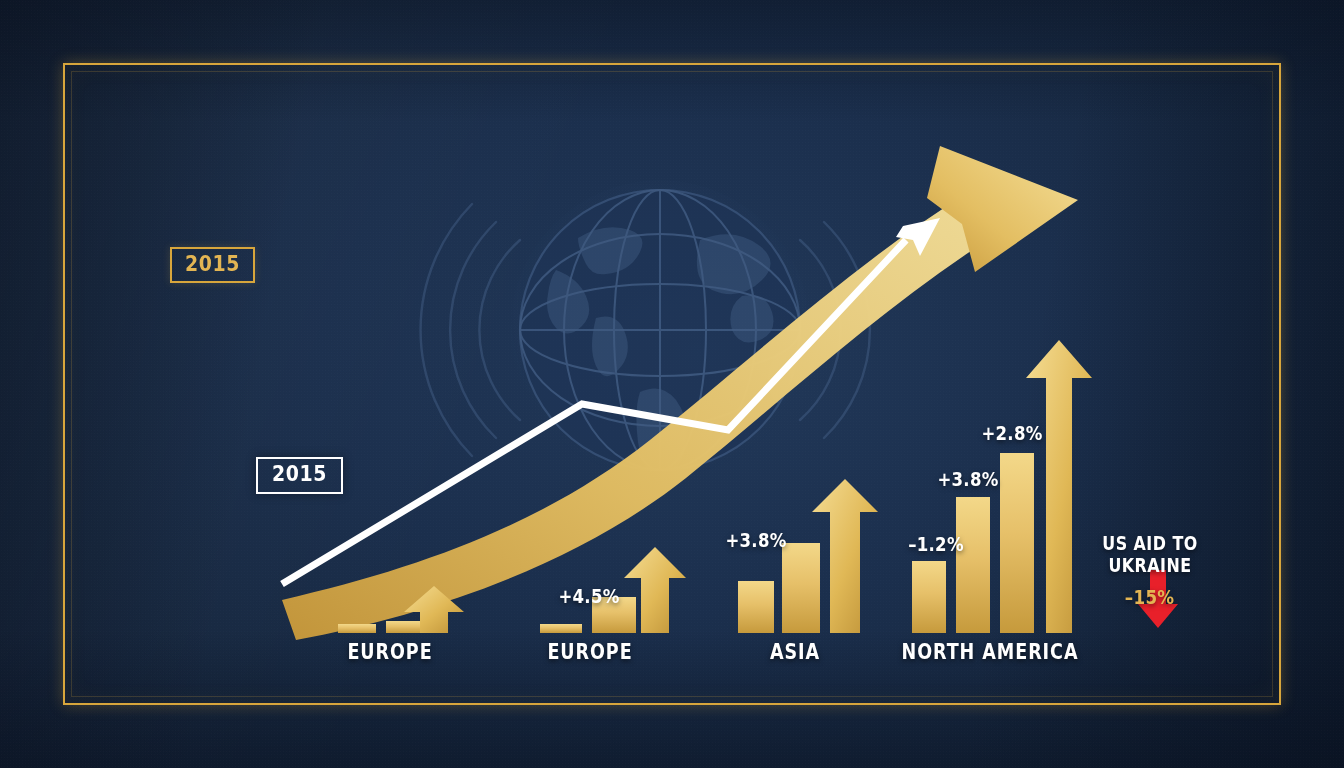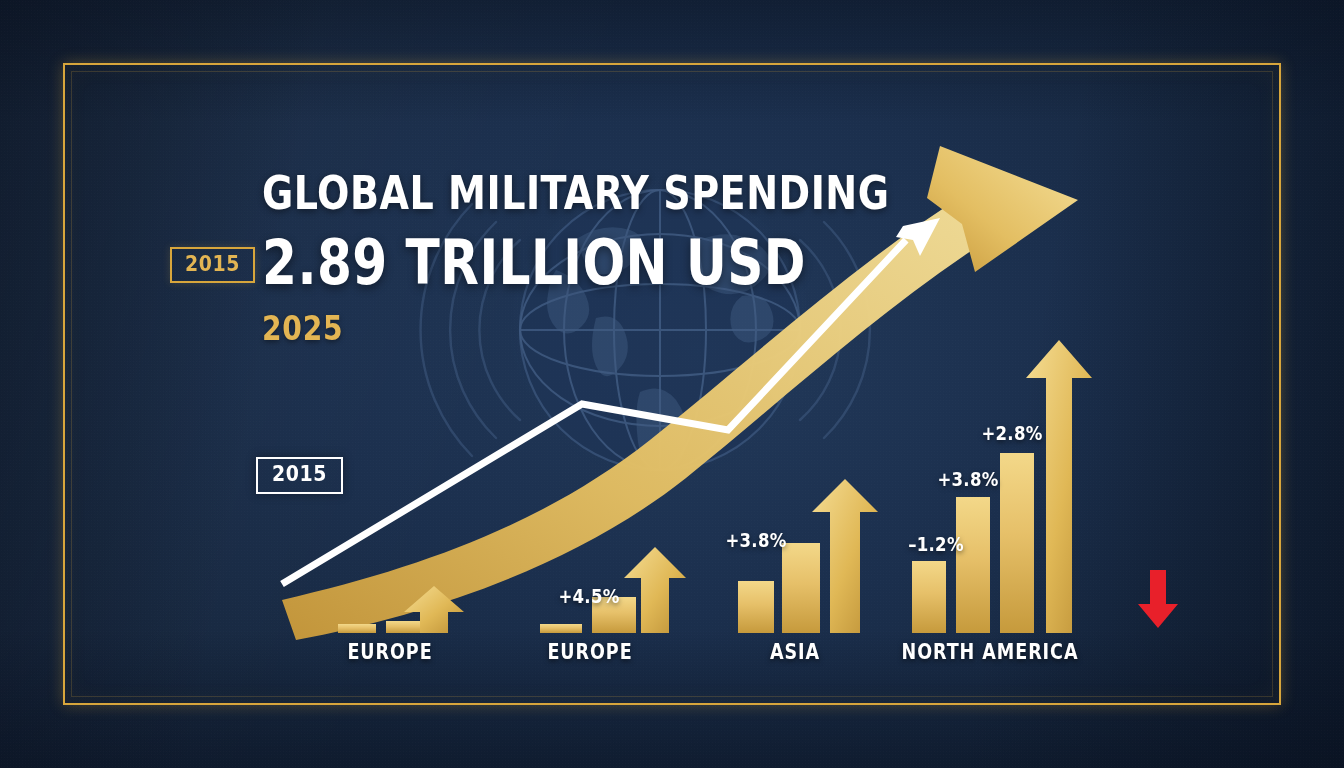--- a/index.html
+++ b/index.html
@@ -264,33 +264,33 @@
     <g>
       <path d="M1150 570 L1166 570 L1166 604 L1178 604 L1158 628 L1138 604 L1150 604 Z" fill="#e8202a"></path>
     </g>
   </svg>
 
   <div class="frame"></div>
   <div class="frame-inner"></div>
 
   <div class="badge-gold">2015</div>
 
-  <div class="headline-wrap">
-    <div class="headline">GLOBAL MILITARY SPENDING</div>
-    <div class="bignum">2.89 TRILLION USD</div>
-    <div class="subyear">2025</div>
-  </div>
 
   <div class="badge-white">2015</div>
 
   <div class="grp-label" style="left:390px;  top:640px;">EUROPE</div>
   <div class="grp-label" style="left:590px;  top:640px;">EUROPE</div>
   <div class="grp-label" style="left:795px;  top:640px;">ASIA</div>
   <div class="grp-label" style="left:990px;  top:640px;">NORTH AMERICA</div>
 
   <div class="pct" style="left:589px; top:584px;">+4.5%</div>
   <div class="pct" style="left:756px; top:528px;">+3.8%</div>
   <div class="pct" style="left:936px; top:532px;">–1.2%</div>
   <div class="pct" style="left:968px; top:467px;">+3.8%</div>
   <div class="pct" style="left:1012px; top:421px;">+2.8%</div>
 
+  <div class="callout">
+    <div class="callout-line">US AID TO</div>
+    <div class="callout-line">UKRAINE</div>
+    <div class="callout-pct">–15%</div>
+  </div>
 
 </div>
 
 </body></html>

